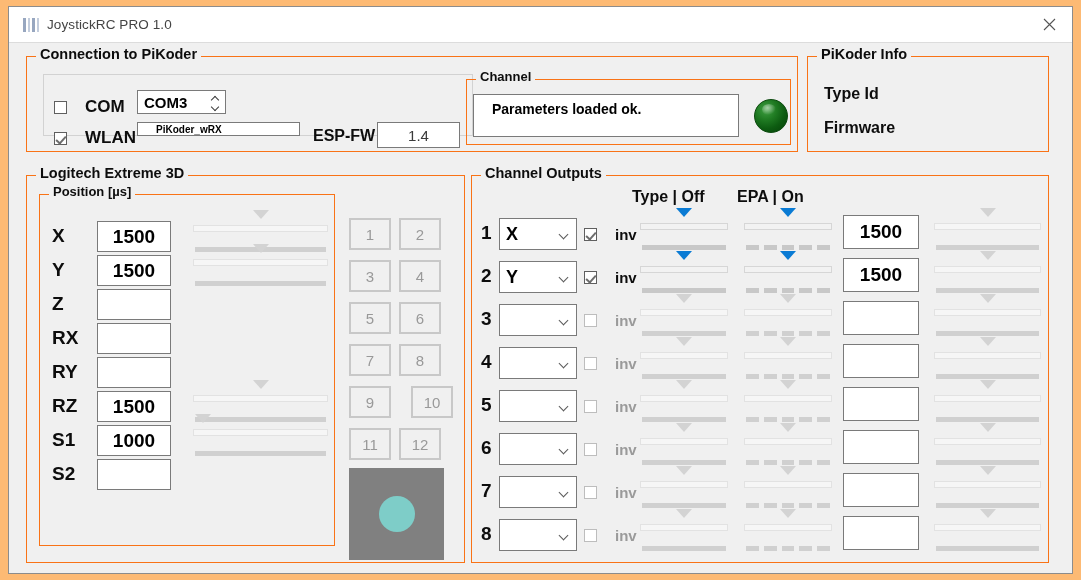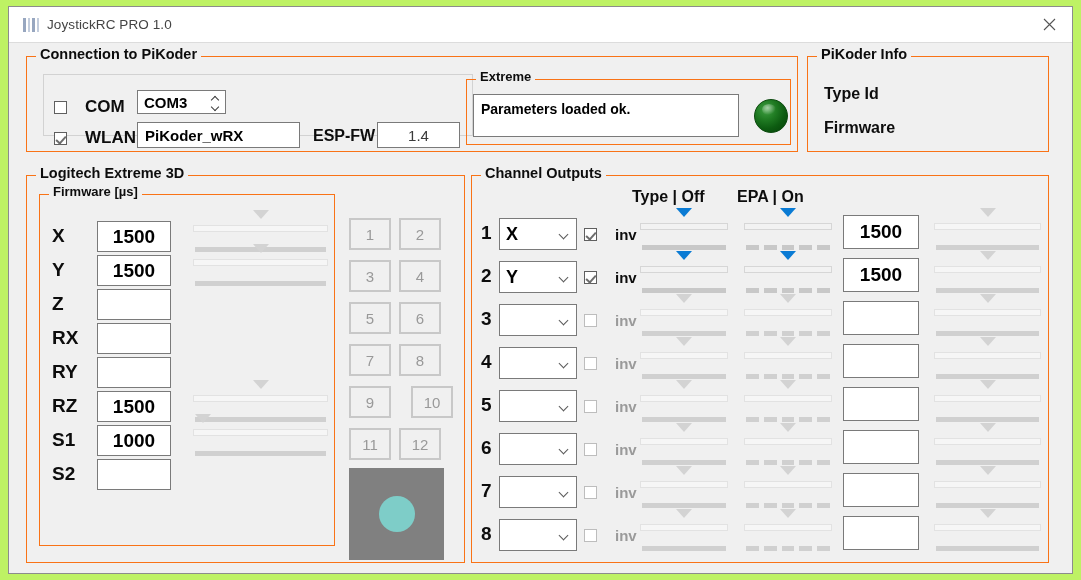--- a/index.html
+++ b/index.html
@@ -3,21 +3,21 @@
 <meta charset="utf-8">
 <style>
   html,body{margin:0;padding:0;background:#000;}
   body{
     font-family:"Liberation Sans","DejaVu Sans",sans-serif;
     -webkit-font-smoothing:none;
   }
   .screen{
     position:relative;
     width:1081px;height:580px;
-    background:#bef264;
+    background:#fdba74;
     overflow:hidden;
   }
   .window{
     position:absolute;left:8px;top:6px;
     width:1065px;height:568px;
     background:#f0f0f0;
     border:1px solid #8c8c8c;
     box-sizing:border-box;
   }
   
@@ -64,21 +64,21 @@
     position:absolute;
     background:#ffffff;
     border:1px solid #7a7a7a;
     box-sizing:border-box;
     display:flex;align-items:center;
     font-size:13px;color:#000;
   }
   .tbox.center{justify-content:center;}
   .tbox.big{font-size:19px;font-weight:bold;}
   .tbox.gray{color:#555;font-weight:normal;}
-  .tbox.pad{padding-left:7px;}
+  .tbox.pad{padding-left:18px;}
   
   .lbl{position:absolute;font-size:14.5px;font-weight:bold;color:#0d0d0d;white-space:nowrap;}
   .lbl.big{font-size:19px;}
   .lbl.med{font-size:16px;}
   .lbl.num{font-size:19px;font-weight:bold;}
   
   .cb{position:absolute;display:flex;align-items:center;gap:7px;}
   .cb .box{
     width:13px;height:13px;background:#fff;border:1px solid #5f5f5f;
     box-sizing:border-box;position:relative;flex:0 0 auto;
@@ -212,48 +212,48 @@
         <span class="arrows">
           <span class="chev up"></span>
           <span class="chev"></span>
         </span>
       </div>
 
       <div class="cb" style="left:27px;top:71px;">
         <span class="box checked"></span>
         <span class="t">WLAN</span>
       </div>
-      <div class="tbox pad" style="left:110px;top:65px;width:163px;height:26px;font-size:15px;font-weight:bold;">
+      <div class="tbox pad" style="left:110px;top:65px;width:163px;height:14px;font-size:10px;font-weight:bold;">
         <span>PiKoder_wRX</span>
       </div>
       <span class="lbl med" style="left:286px;top:70px;">ESP-FW</span>
       <div class="tbox center" style="left:350px;top:65px;width:83px;height:26px;font-size:15px;color:#3a3a3a;">
         <span>1.4</span>
       </div>
     </div>
 
     <div class="group" style="left:457px;top:72px;width:325px;height:66px;">
-      <span class="legend small">Extreme</span>
+      <span class="legend small">Channel</span>
       <div class="tbox pad" style="left:6px;top:14px;width:266px;height:43px;font-size:14px;font-weight:bold;align-items:flex-start;padding-top:6px;">
         <span>Parameters loaded ok.</span>
       </div>
       <div class="led" style="left:287px;top:19px;"></div>
     </div>
 
     <div class="group" style="left:798px;top:49px;width:242px;height:96px;">
       <span class="legend">PiKoder Info</span>
       <span class="lbl med" style="left:16px;top:28px;">Type Id</span>
       <span class="lbl med" style="left:16px;top:62px;">Firmware</span>
     </div>
 
     <div class="group" style="left:17px;top:168px;width:439px;height:388px;">
       <span class="legend">Logitech Extreme 3D</span>
 
       <div class="group" style="left:12px;top:18px;width:296px;height:352px;">
-        <span class="legend small">Firmware [µs]</span>
+        <span class="legend small">Position [µs]</span>
         <div id="axes-host">
             <span class="lbl big" style="left:12px;top:30px;">X</span>
             <div class="tbox center big" style="left:57px;top:26px;width:74px;height:31px;">
               <span>1500</span>
             </div>
             <div class="trk light" style="left:153px;top:24px;width:135px;height:34px;">
               <span class="groove"></span>
               <span class="thumb" style="left:59.5px;"><span class="sq"></span><span class="tip"></span></span>
               <span class="ticks"></span>
             </div>

